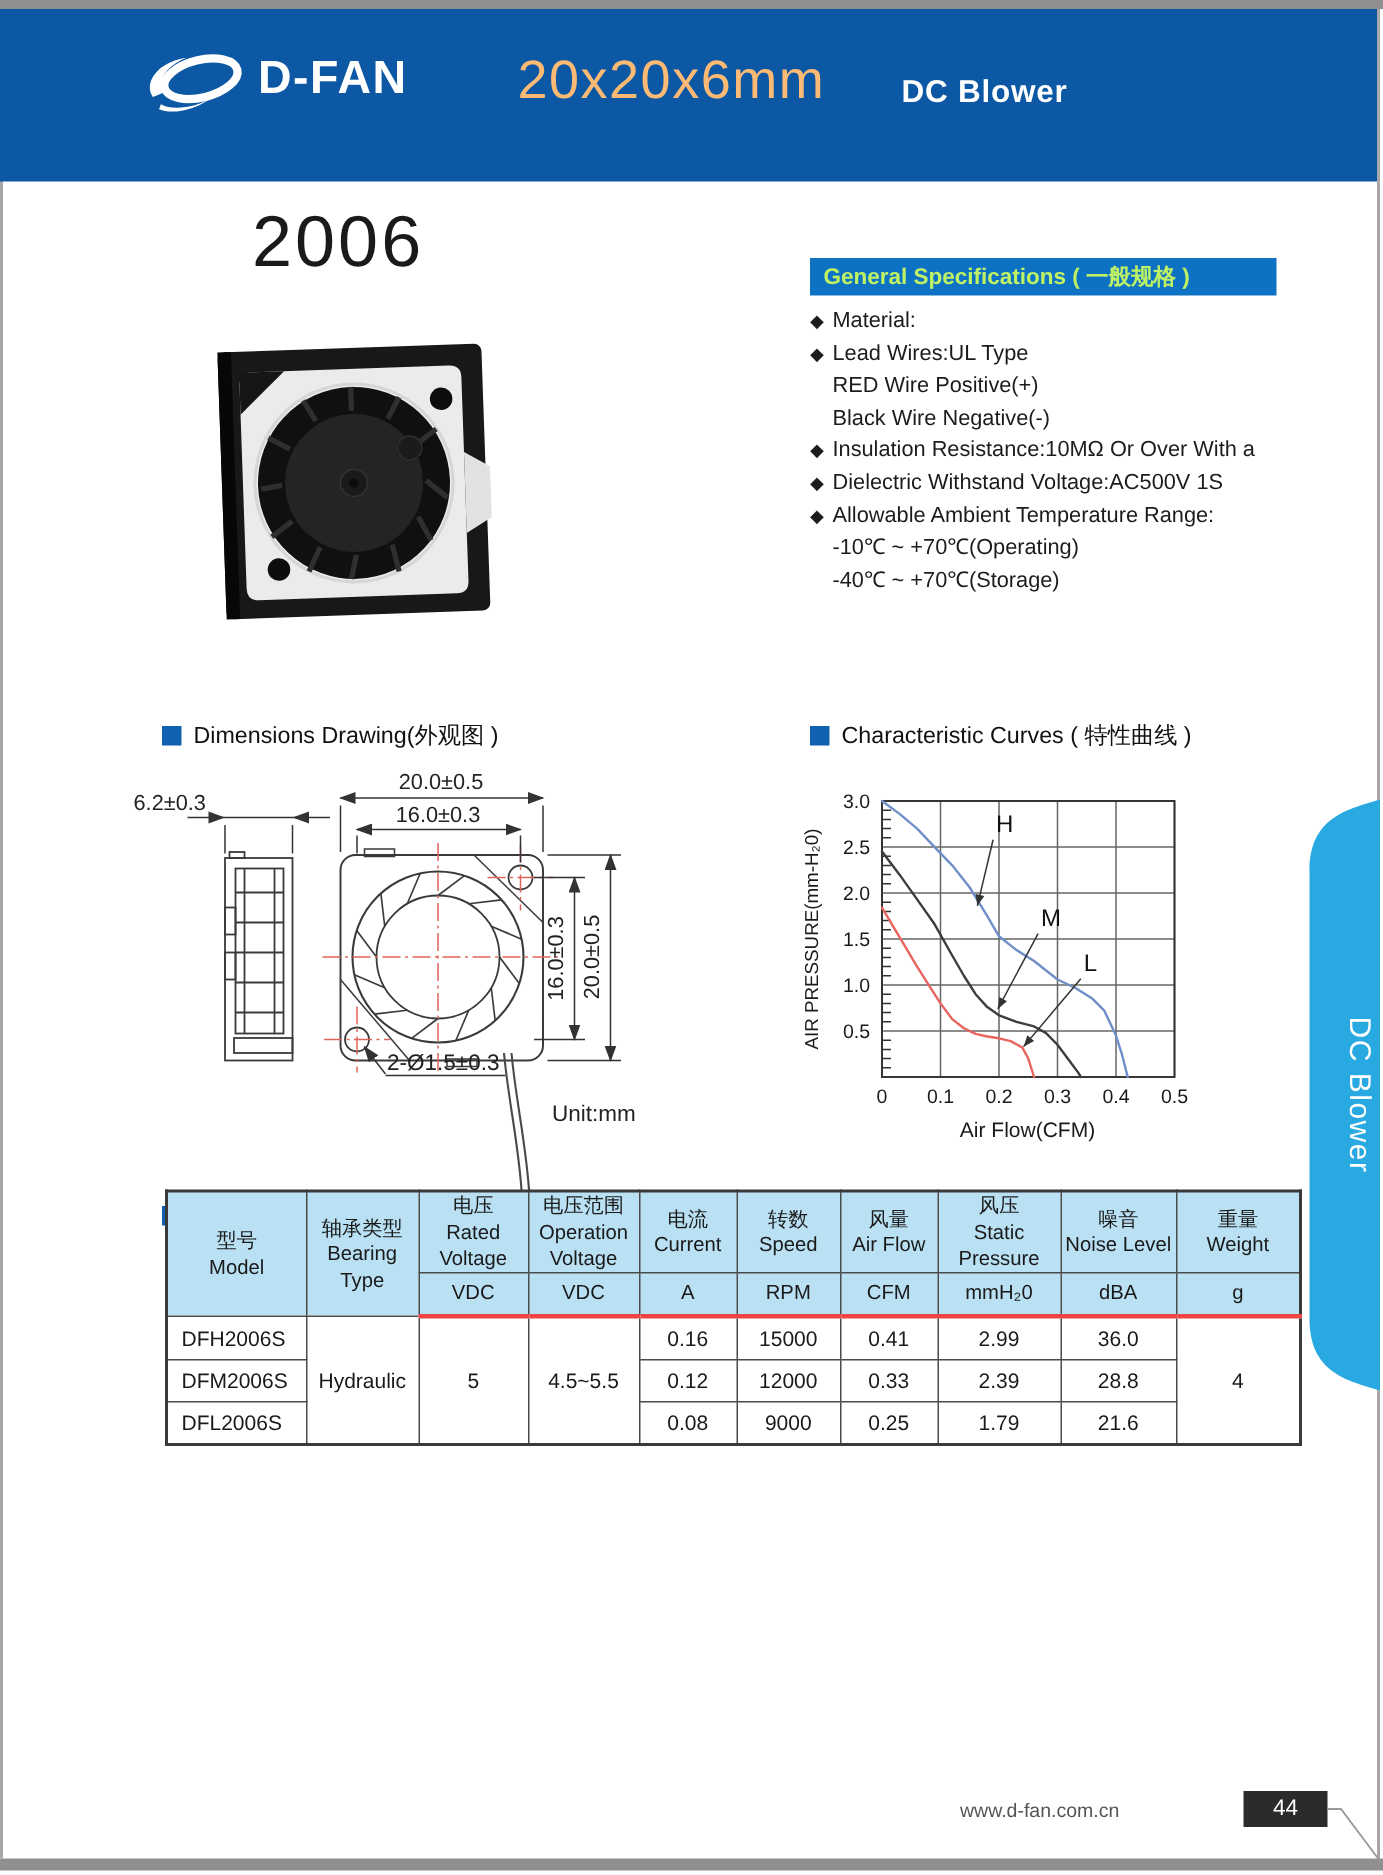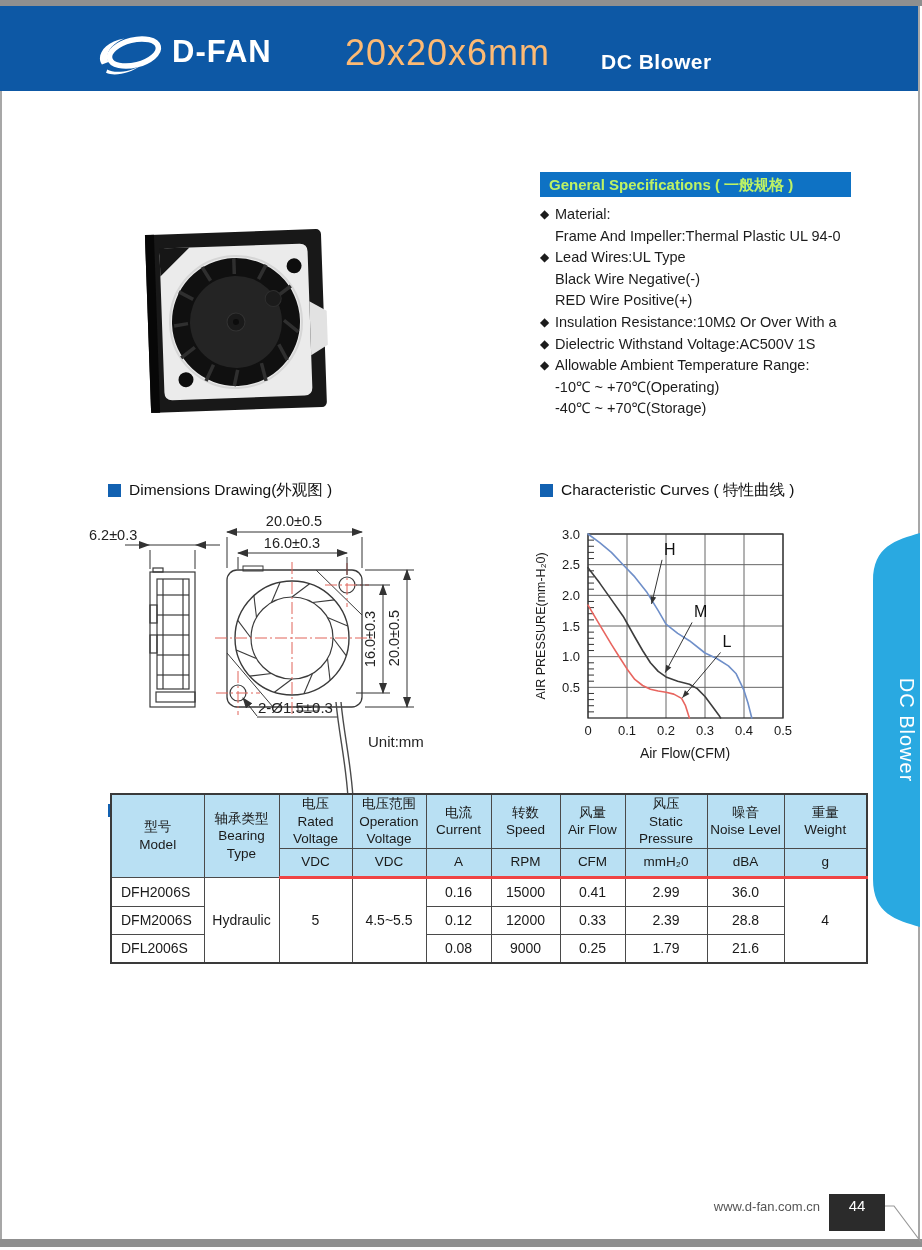--- a/index.html
+++ b/index.html
@@ -7,21 +7,21 @@
         font-family:"Liberation Sans",sans-serif;overflow:hidden;}
   .abs{position:absolute;}
 
   
   .frame-top{top:0;left:0;width:922px;height:6px;background:var(--frame-gray,#8f8f8f);}
   .frame-bottom{top:1239px;left:0;width:922px;height:8px;background:var(--frame-gray,#8f8f8f);}
   .frame-left{top:6px;left:0;width:2px;height:1233px;background:#a7a7a7;}
   .frame-right{top:6px;left:918px;width:2px;height:1233px;background:#a7a7a7;}
 
   
-  .header{top:6px;left:0;width:918px;height:85px;background:var(--header-blue,#0d58a5);}
+  .header{top:6px;left:0;width:918px;height:115px;background:var(--header-blue,#0d58a5);}
   .brand{left:172px;top:28px;color:#fff;font-size:31px;font-weight:bold;letter-spacing:1px;}
   .size-title{left:345px;top:26px;color:#fdba74;font-size:36px;font-weight:normal;letter-spacing:1px;}
   .subtitle{left:601px;top:44px;color:#fff;font-size:21px;font-weight:bold;letter-spacing:0.5px;}
 
   .product-title{left:168px;top:134px;font-size:48px;color:#1a1a1a;letter-spacing:2px;}
 
   
   .gs-bar{left:540px;top:172px;width:311px;height:25px;background:var(--section-bar-blue,#0e72c4);
           color:#bef264;font-size:15px;font-weight:bold;line-height:25px;padding-left:9px;box-sizing:border-box;}
   .gs-list{left:540px;top:204px;width:340px;font-size:14.5px;color:#1c1c1c;}
@@ -33,23 +33,23 @@
   
   .spec-table{border-collapse:collapse;width:756px;table-layout:fixed;font-size:14px;color:#1a1a1a;
               border:2px solid #3a3a3a;}
   .spec-table th,.spec-table td{border:1px solid #4a4a4a;text-align:center;vertical-align:middle;padding:0 2px;}
   .spec-table thead th{background:var(--th-bg,#b9e0f3);font-weight:normal;font-size:13.5px;line-height:1.3;}
   .spec-table tr.h1 th{height:52px;}
   .spec-table tr.h2 th{height:27px;border-bottom:3px solid #ef4444;}
   .spec-table tbody td{height:27px;background:#fff;}
   .spec-table td.model-cell{text-align:left;padding-left:9px;}
 
-  .footer-url{left:640px;top:1199px;width:180px;text-align:right;font-size:13px;color:#555;
+  .footer-url{left:640px;top:1199px;width:180px;text-align:left;font-size:13px;color:#555;
               text-decoration:none;display:block;}
-  .footer-pagebox{left:829px;top:1194px;width:56px;height:37px;background:var(--page-box,#2b2b2b);
+  .footer-pagebox{left:829px;top:1194px;width:56px;height:24px;background:var(--page-box,#2b2b2b);
                   color:#fff;font-size:15px;text-align:center;line-height:24px;}
 
   svg text{font-family:"Liberation Sans",sans-serif;}
 </style>
 </head>
 <body>
 
 <div class="page">
 
   <div class="abs frame-top"></div>
@@ -63,20 +63,21 @@
         <ellipse cx="38" cy="23" rx="25" ry="12.5" fill="none" stroke="#ffffff" stroke-width="5.5"></ellipse>
         <path d="M4,27 C0,17 12,5 32,7 C18,9 9,17 11,26 Z" fill="#ffffff"></path>
         <path d="M8,33 C14,39 30,41 42,37 C30,42 14,42 6,36 Z" fill="#ffffff"></path>
       </g>
     </svg>
     <div class="abs brand">D-FAN</div>
     <div class="abs size-title">20x20x6mm</div>
     <div class="abs subtitle">DC Blower</div>
   </div>
 
+  <div class="abs product-title">2006</div>
 
   <svg class="abs" style="left:128px;top:206px;" width="212" height="232" viewBox="0 0 212 232">
     <g transform="rotate(-2 106 116)">
       <rect x="20" y="26" width="176" height="178" rx="5" fill="#181818"></rect>
       <rect x="20" y="26" width="9" height="178" fill="#070707"></rect>
       <path d="M34,48 q0,-8 8,-8 h132 q8,0 8,8 v136 q0,8 -8,8 h-132 q-8,0 -8,-8 Z" fill="#ebebeb"></path>
       <polygon points="182,98 199,108 199,142 182,152" fill="#e2e2e2"></polygon>
       <polygon points="34,40 64,40 34,68" fill="#161616"></polygon>
       <circle cx="108" cy="116" r="66" fill="none" stroke="#d6d6d6" stroke-width="2"></circle>
       <circle cx="108" cy="116" r="64" fill="#101010"></circle>
@@ -104,33 +105,32 @@
   </svg>
 
   <div class="abs gs-bar">General Specifications ( 一般规格 )</div>
   <div class="abs gs-list">
     <div class="gs-line">
         <span class="gs-bullet">◆</span>
         <span>Material:</span>
       </div>
     <div class="gs-line">
         <span class="gs-bullet"></span>
-        <span>Frame And Impeller:Thermal Plastic UL 94-0</span>
       </div>
     <div class="gs-line">
         <span class="gs-bullet">◆</span>
         <span>Lead Wires:UL Type</span>
       </div>
     <div class="gs-line">
         <span class="gs-bullet"></span>
+        <span>RED Wire Positive(+)</span>
+      </div>
+    <div class="gs-line">
+        <span class="gs-bullet"></span>
         <span>Black Wire Negative(-)</span>
-      </div>
-    <div class="gs-line">
-        <span class="gs-bullet"></span>
-        <span>RED Wire Positive(+)</span>
       </div>
     <div class="gs-line">
         <span class="gs-bullet">◆</span>
         <span>Insulation Resistance:10MΩ Or Over With a</span>
       </div>
     <div class="gs-line">
         <span class="gs-bullet">◆</span>
         <span>Dielectric Withstand Voltage:AC500V 1S</span>
       </div>
     <div class="gs-line">

